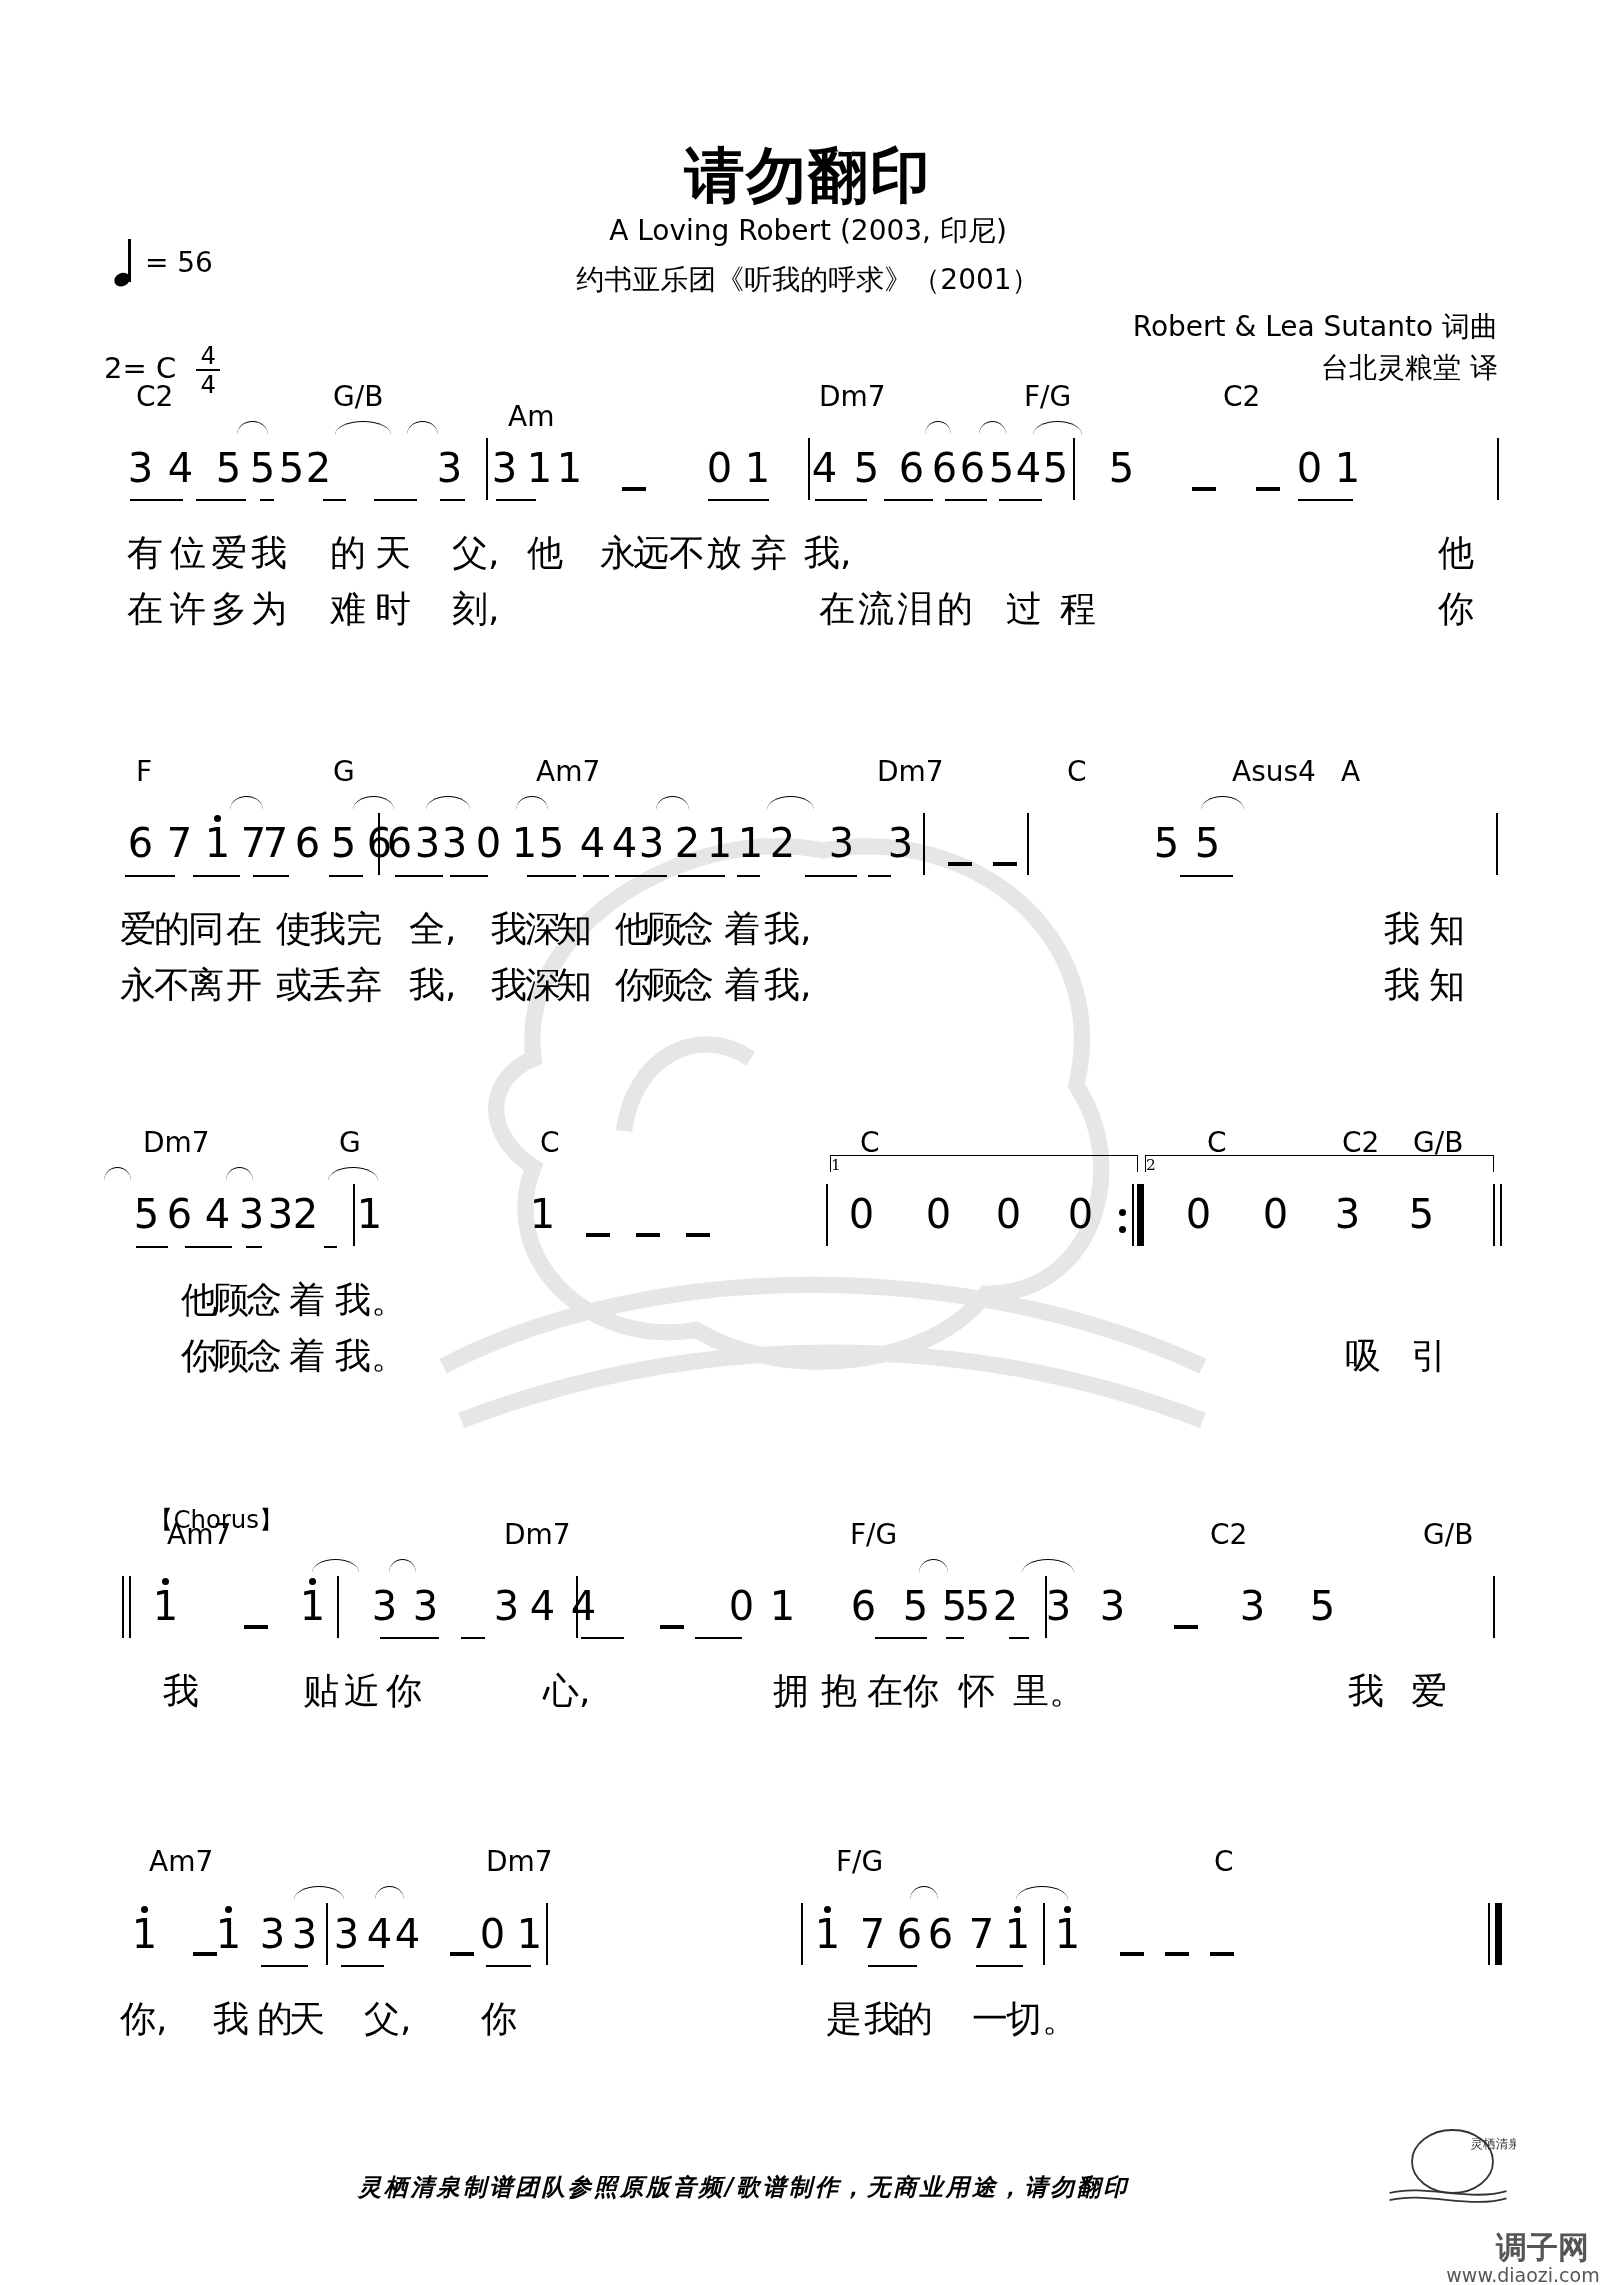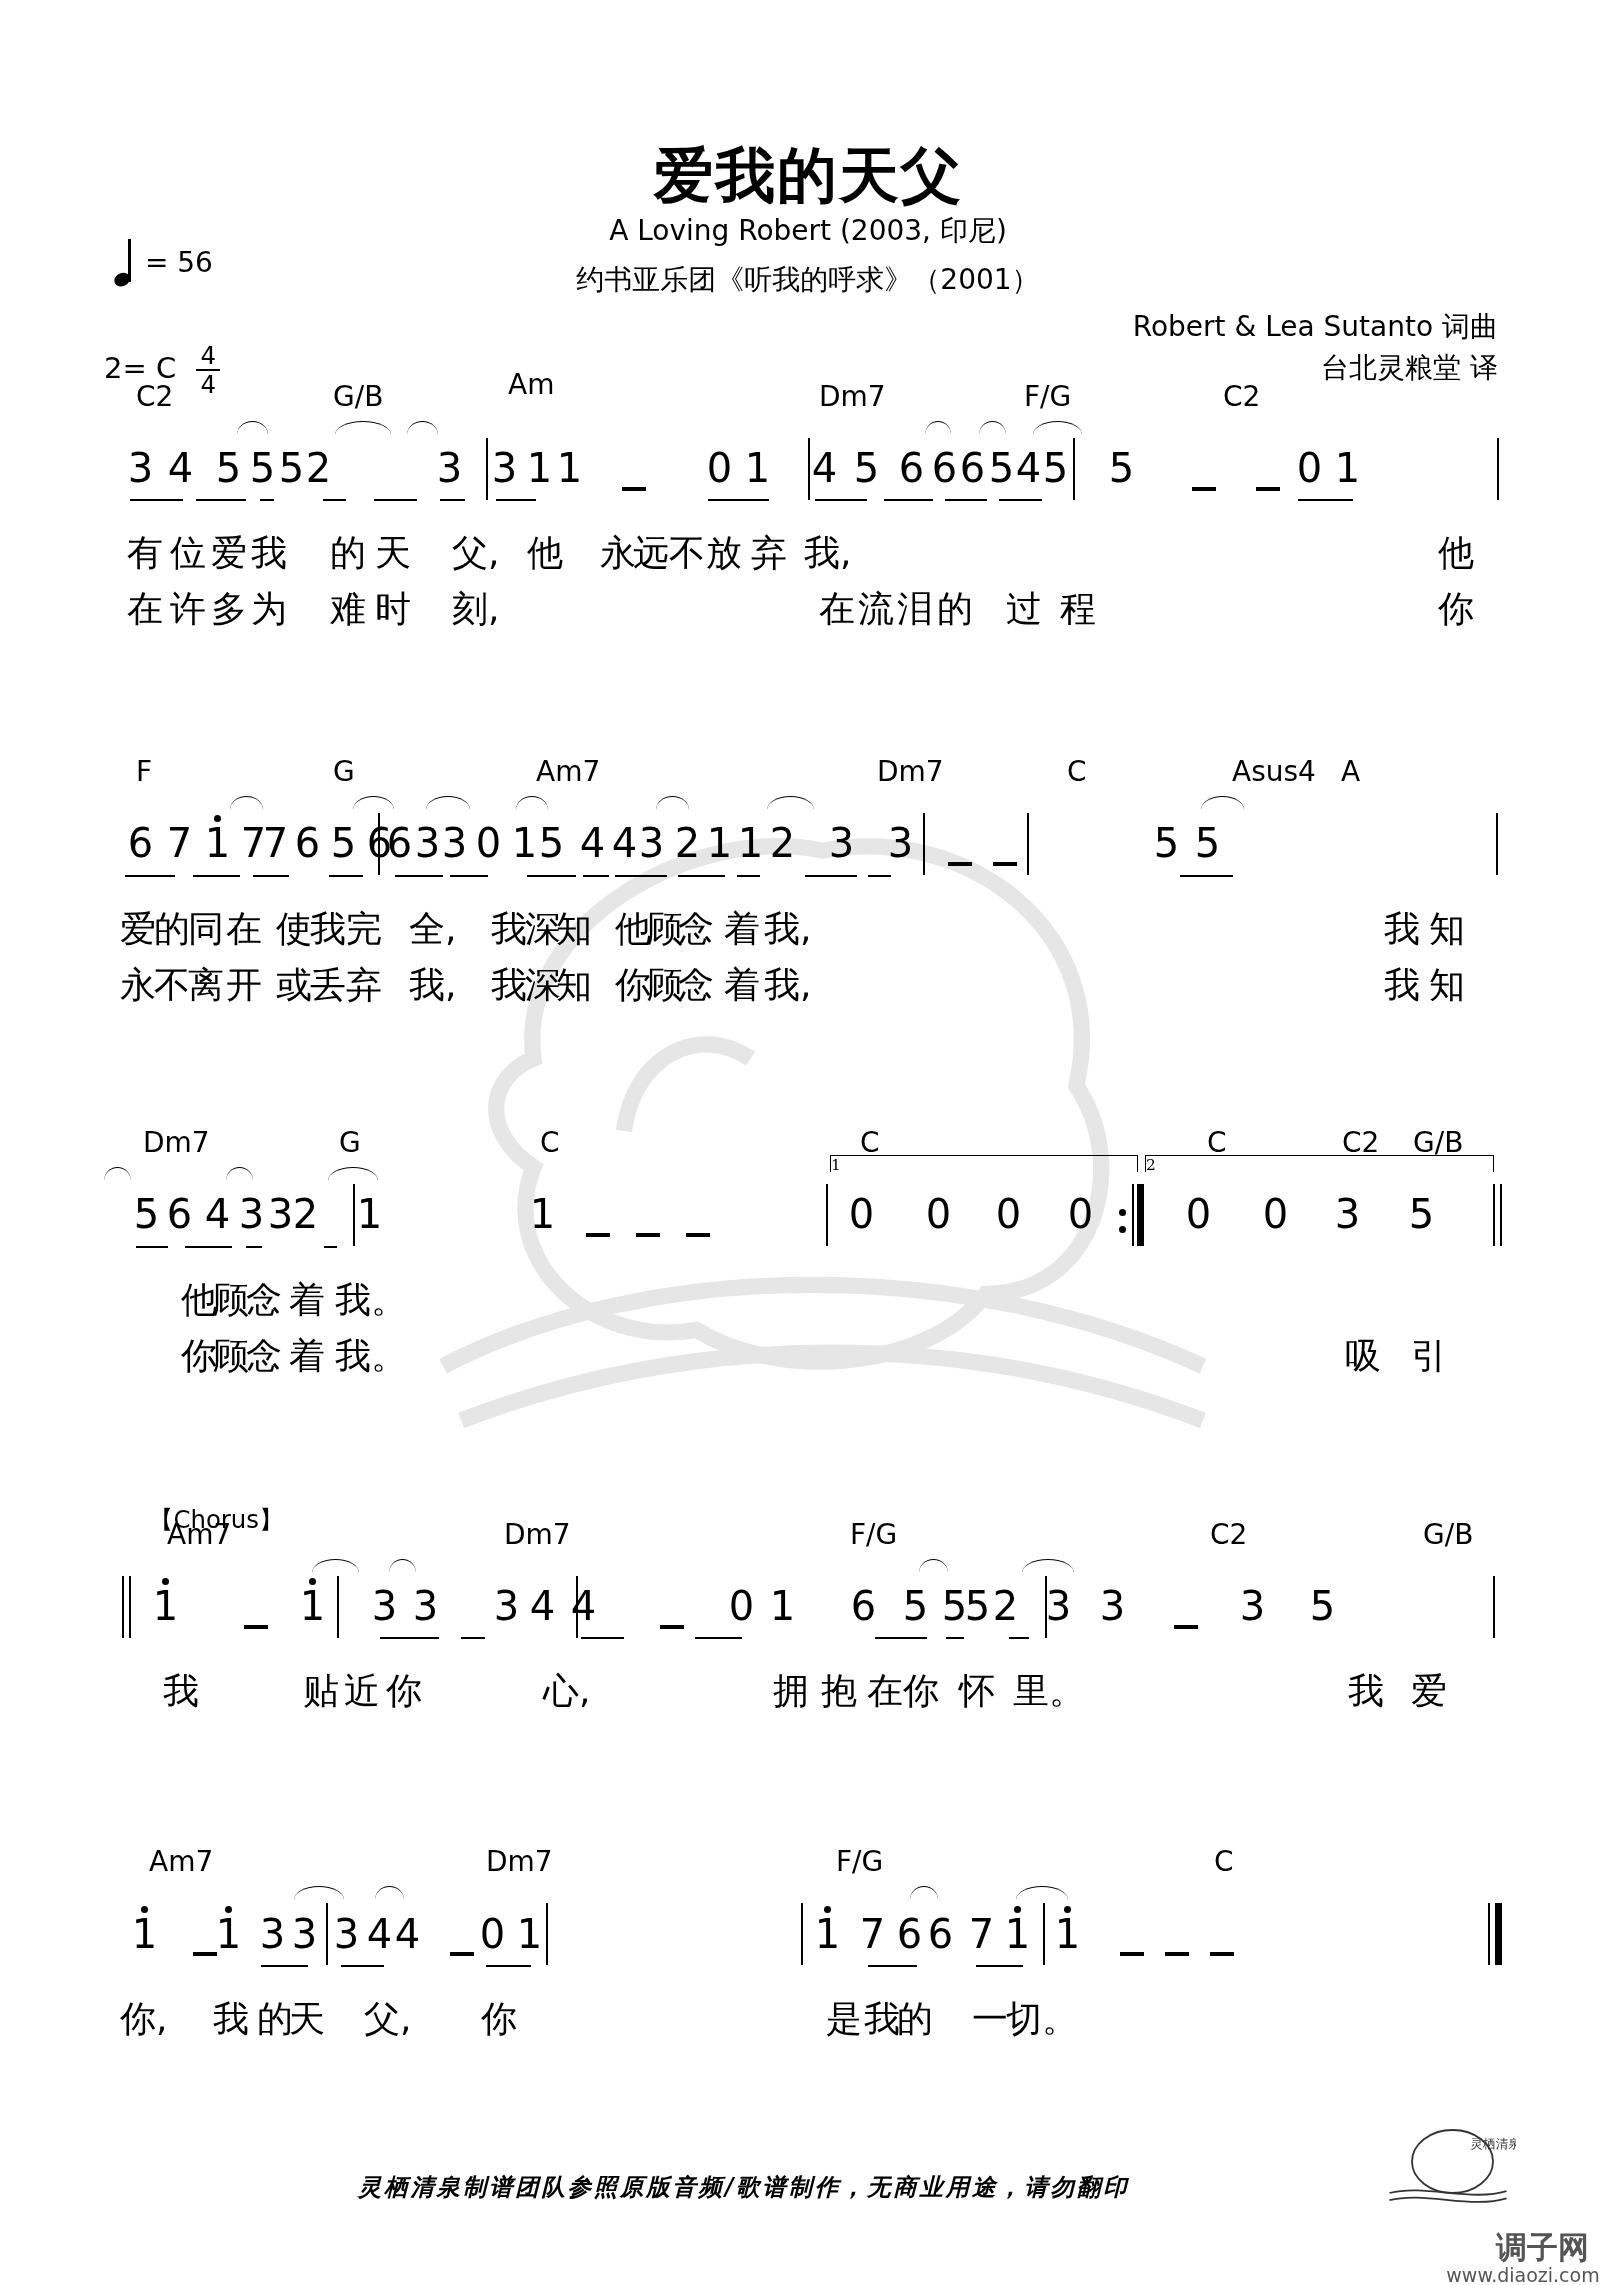--- a/index.html
+++ b/index.html
@@ -37,21 +37,21 @@
 </head>
 <body>
 
 <svg class="abs" id="wm" viewBox="0 0 880 760" fill="none" stroke="#e6e6e6" stroke-width="18">
   <path d="M120 300 C100 150 300 40 440 70 C600 40 760 160 720 330 C780 420 740 560 620 560 C560 640 400 660 300 600 C180 620 80 520 120 420 C60 380 70 320 120 300Z"></path>
   <path d="M220 380 C230 300 300 260 360 300"></path>
   <path d="M20 640 C250 520 600 520 860 640"></path>
   <path d="M40 700 C300 600 600 600 860 700"></path>
 </svg>
 
-<div class="abs" id="title">爱我的天父</div>
+<div class="abs" id="title">请勿翻印</div>
 <div class="abs sub" style="top:212px;">A Loving Robert (2003, 印尼)</div>
 <div class="abs sub" style="top:261px;">约书亚乐团《听我的呼求》（2001）</div>
 <div class="abs" id="tempo">
   <span class="qnote"><span class="stem"></span><span class="head"></span></span>
   <span>= 56</span>
 </div>
 <div class="abs" id="key">
   <span>2=  C</span>
   <span class="frac">
     <span>4</span>
@@ -60,21 +60,21 @@
   </span>
 </div>
 <div class="abs credit" style="top:308px;">Robert &amp; Lea Sutanto 词曲</div>
 <div class="abs credit" style="top:349px;">台北灵粮堂 译</div>
 
 <div class="abs" id="chorus-tag">【Chorus】</div>
 
 <div id="score">
     <div class="abs chord" style="left: 136px; top: 380px;">C2</div>
     <div class="abs chord" style="left: 333px; top: 380px;">G/B</div>
-    <div class="abs chord" style="left: 508px; top: 368px;">Am</div>
+    <div class="abs chord" style="left: 508px; top: 400px;">Am</div>
     <div class="abs chord" style="left: 819px; top: 380px;">Dm7</div>
     <div class="abs chord" style="left: 1024px; top: 380px;">F/G</div>
     <div class="abs chord" style="left: 1223px; top: 380px;">C2</div>
     <div class="abs note" style="left: 127px; top: 445px;">3</div>
     <div class="abs note" style="left: 167px; top: 445px;">4</div>
     <div class="abs note" style="left: 215px; top: 445px;">5</div>
     <div class="abs note" style="left: 249px; top: 445px;">5</div>
     <div class="abs note" style="left: 278px; top: 445px;">5</div>
     <div class="abs note" style="left: 305px; top: 445px;">2</div>
     <div class="abs note" style="left: 436px; top: 445px;">3</div>

